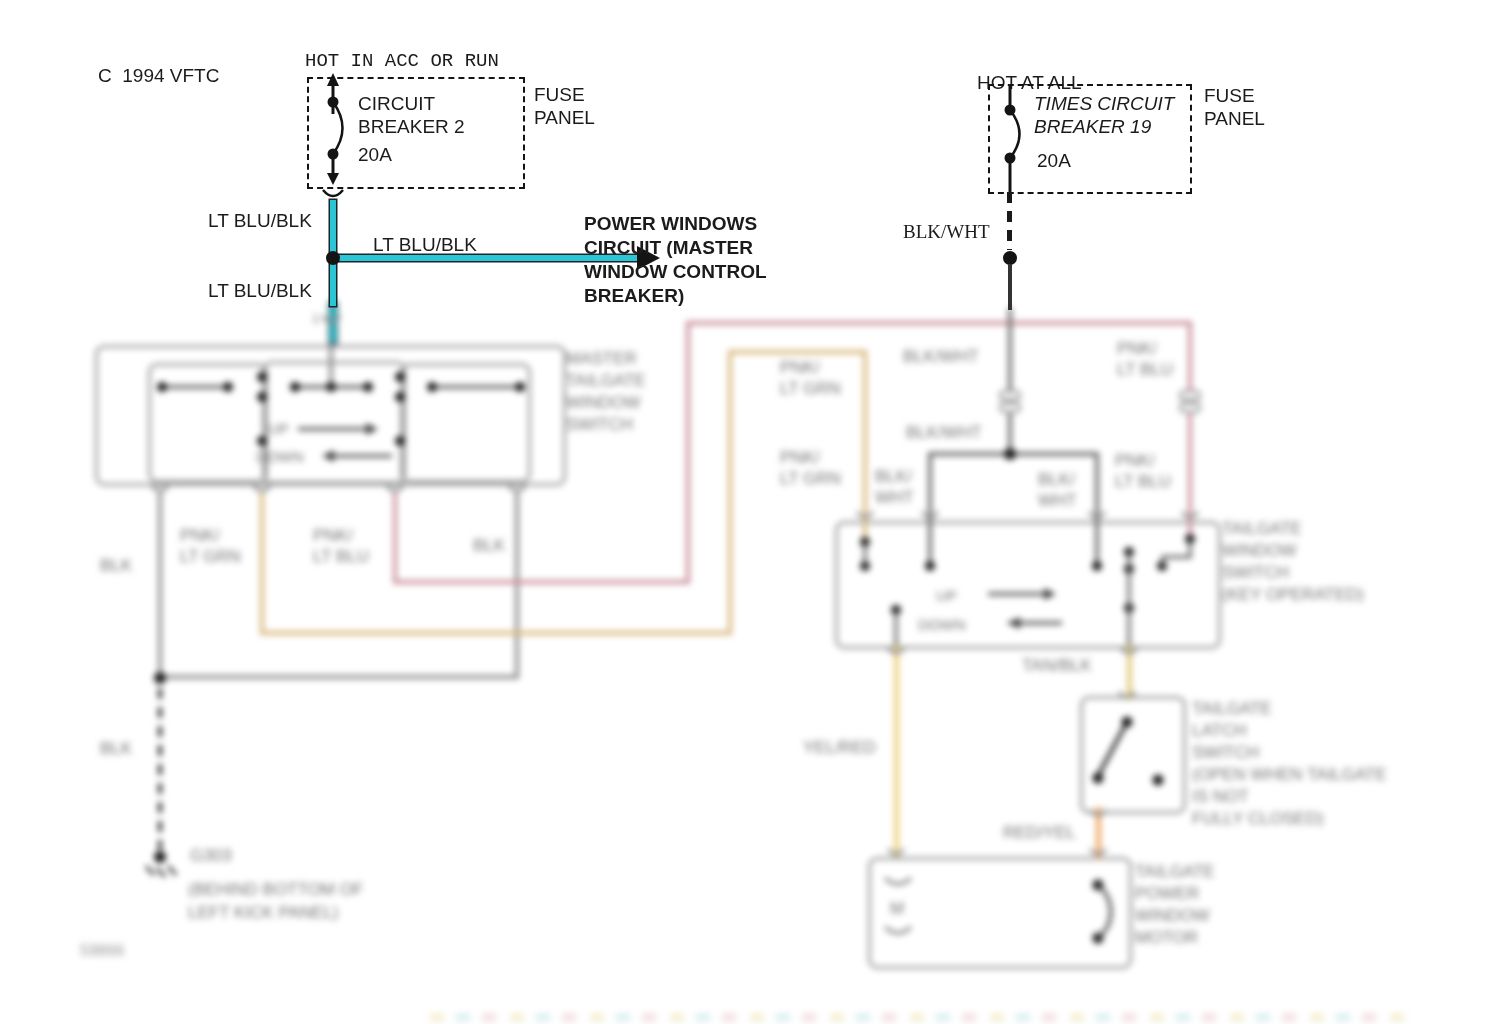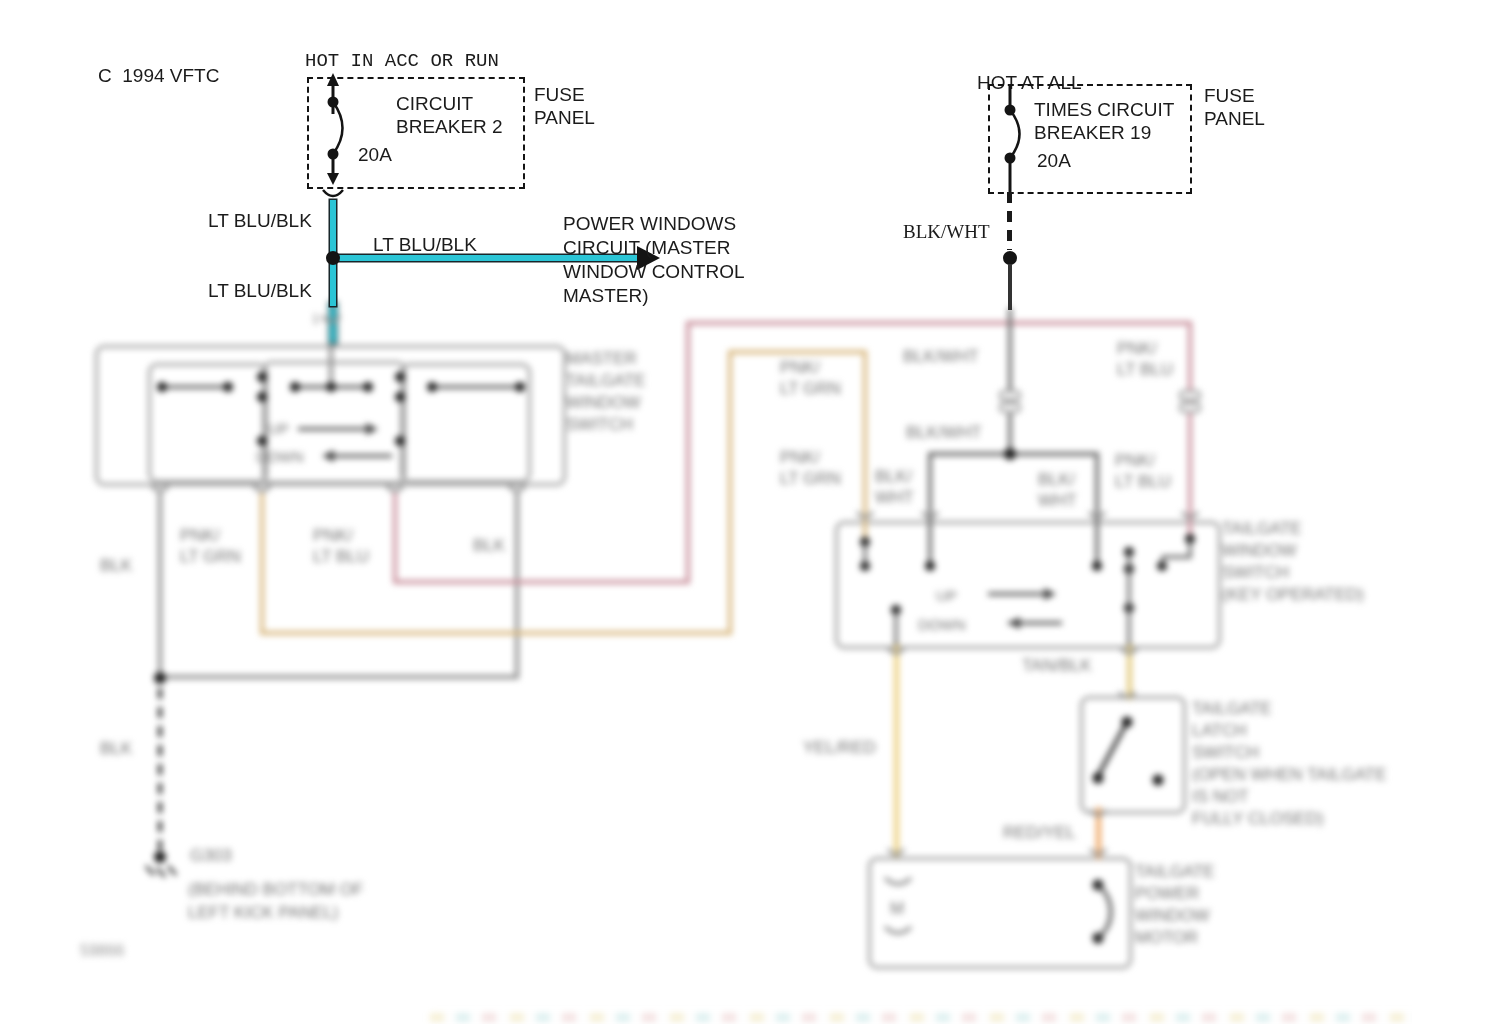--- a/index.html
+++ b/index.html
@@ -259,21 +259,21 @@
 
     <div class="strip" style="left:430px;top:1013px;width:1070px;height:9px;"></div>
   </div>
 
   <div id="sharp-layer">
 
     <div class="t" style="left:98px;top:64px;">C&nbsp; 1994 VFTC</div>
 
     <div class="t" style="left:305px;top:50px;font-family:Liberation Mono, monospace;">HOT IN ACC OR RUN</div>
     <div class="box-dashed" style="left:307px;top:77px;width:214px;height:108px;"></div>
-    <div class="t" style="left:358px;top:92px;margin-left:38px;">
+    <div class="t" style="left:358px;top:92px;">
       <span>CIRCUIT</span>
       <span>BREAKER 2</span>
     </div>
     <div class="t" style="left:358px;top:143px;">20A</div>
     <div class="t" style="left:534px;top:83px;">
       <span>FUSE</span>
       <span>PANEL</span>
     </div>
     <svg style="position:absolute;left:313px;top:70px;" width="40" height="136" viewBox="0 0 40 136">
       <line x1="20" y1="44" x2="20" y2="12" stroke="#141414" stroke-width="3"></line>
@@ -288,30 +288,30 @@
 
     <div class="w cyan" style="left:330px;top:200px;width:6px;height:106px;"></div>
     <div class="w cyan" style="left:338px;top:255px;width:300px;height:6px;"></div>
     <div class="arr-r" style="left:637px;top:246px;"></div>
     <div class="dot" style="left:326px;top:251px;width:14px;height:14px;"></div>
 
     <div class="t" style="left:208px;top:209px;">LT BLU/BLK</div>
     <div class="t" style="left:373px;top:233px;">LT BLU/BLK</div>
     <div class="t" style="left:208px;top:279px;">LT BLU/BLK</div>
 
-    <div class="t" style="left:563px;top:212px;line-height:24px;">
+    <div class="t" style="left:584px;top:212px;line-height:24px;font-weight:bold;">
       <span>POWER WINDOWS</span>
       <span>CIRCUIT (MASTER</span>
       <span>WINDOW CONTROL</span>
-      <span>MASTER)</span>
+      <span>BREAKER)</span>
     </div>
 
     <div class="t" style="left:977px;top:71px;">HOT AT ALL</div>
     <div class="box-dashed" style="left:988px;top:84px;width:200px;height:106px;"></div>
-    <div class="t" style="left:1034px;top:98px;">
+    <div class="t" style="left:1034px;top:92px;font-style:italic;">
       <span>TIMES CIRCUIT</span>
       <span>BREAKER 19</span>
     </div>
     <div class="t" style="left:1037px;top:149px;">20A</div>
     <div class="t" style="left:1204px;top:84px;">
       <span>FUSE</span>
       <span>PANEL</span>
     </div>
     <svg style="position:absolute;left:990px;top:82px;" width="40" height="112" viewBox="0 0 40 112">
       <line x1="20" y1="2" x2="20" y2="28" stroke="#141414" stroke-width="3"></line>

